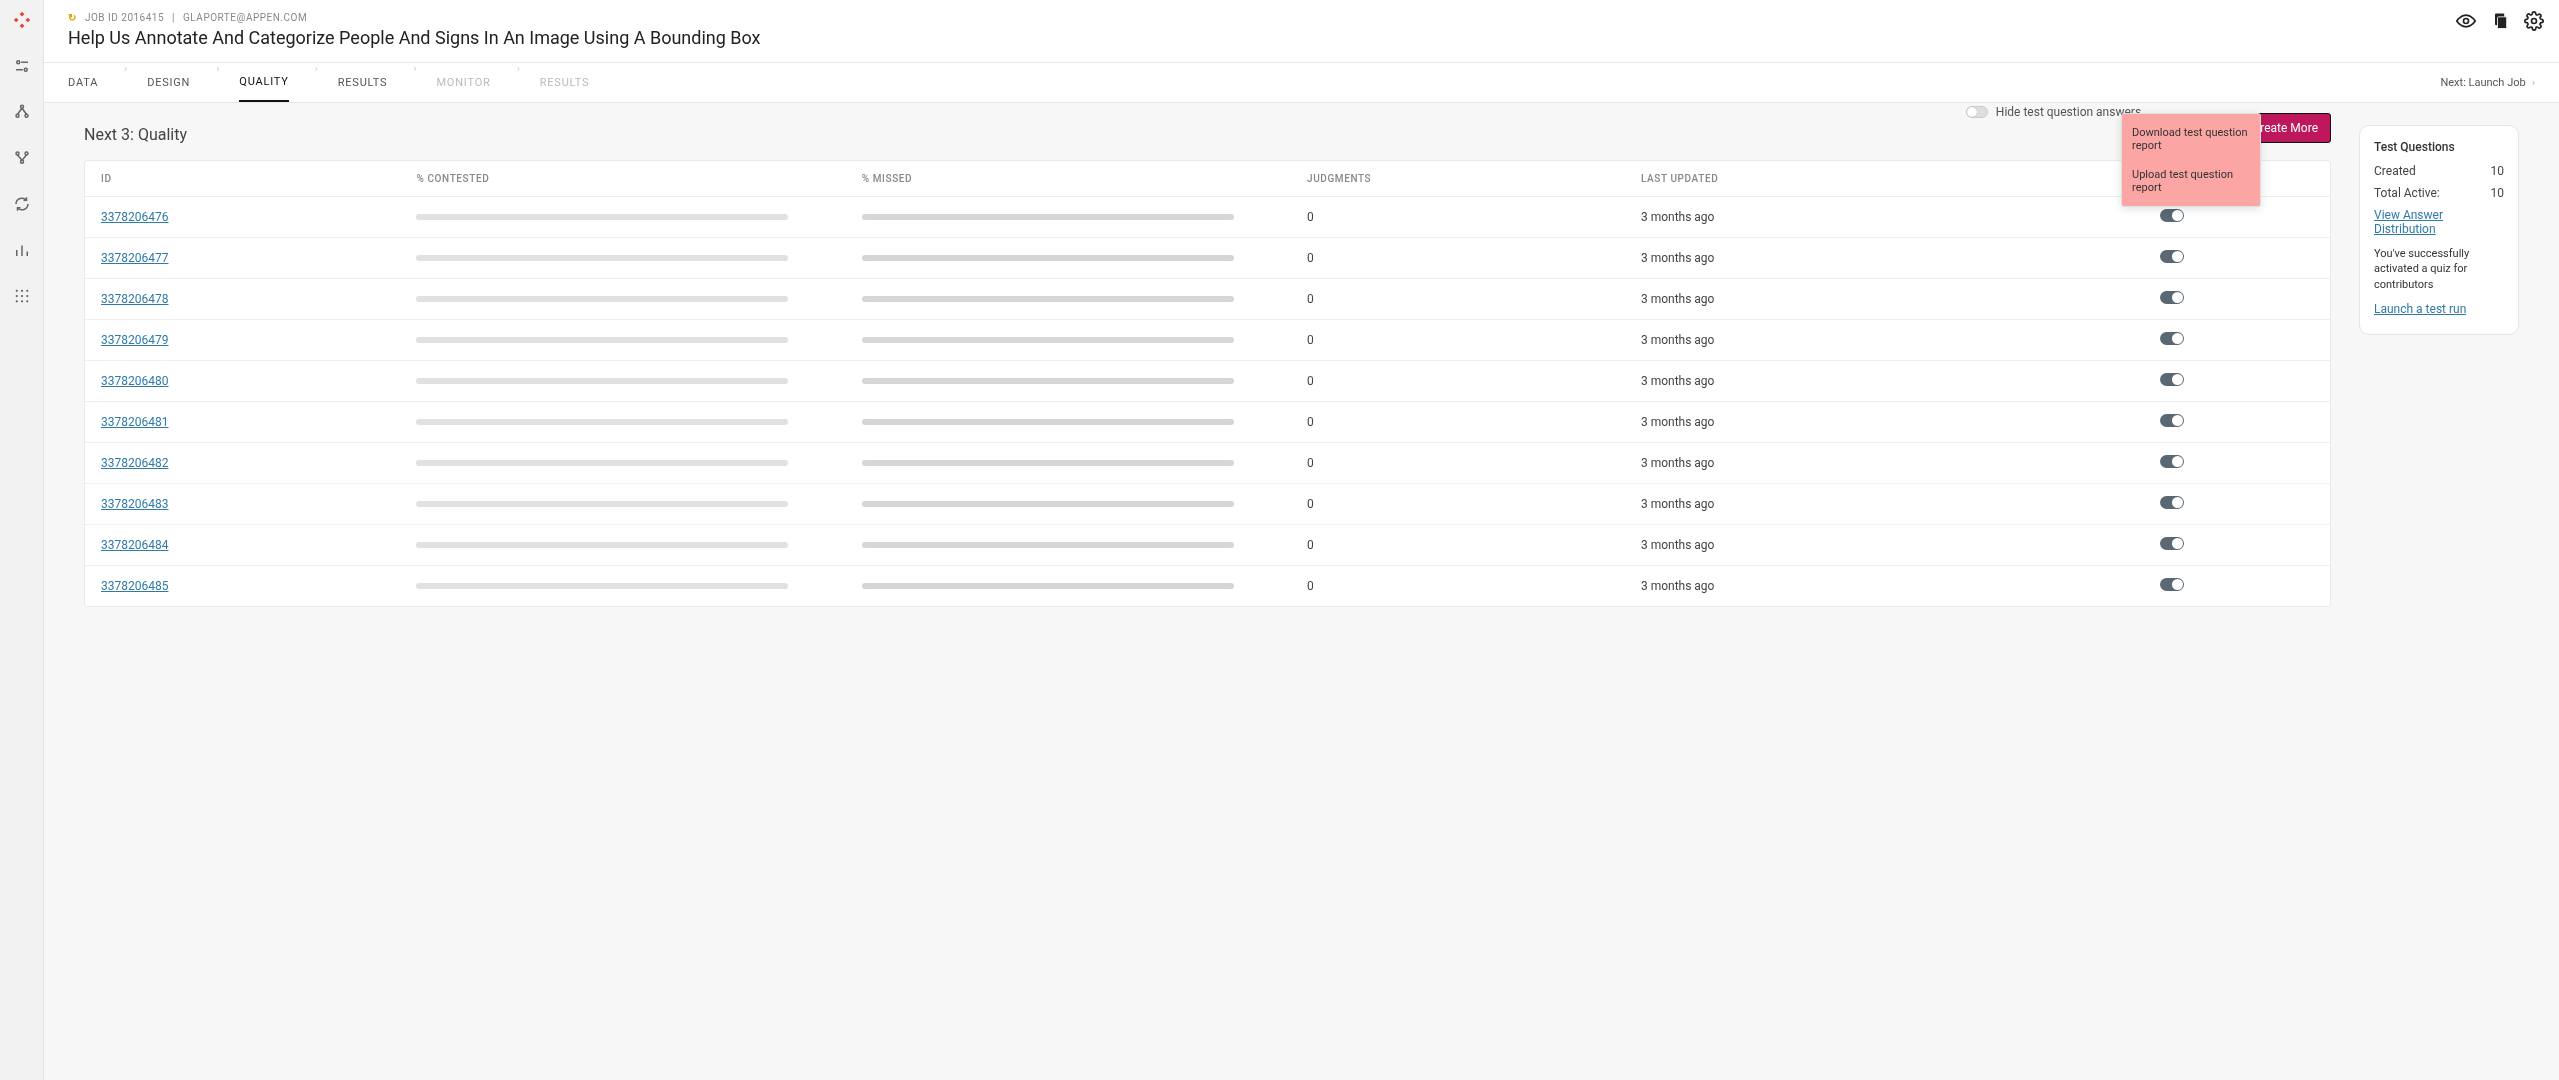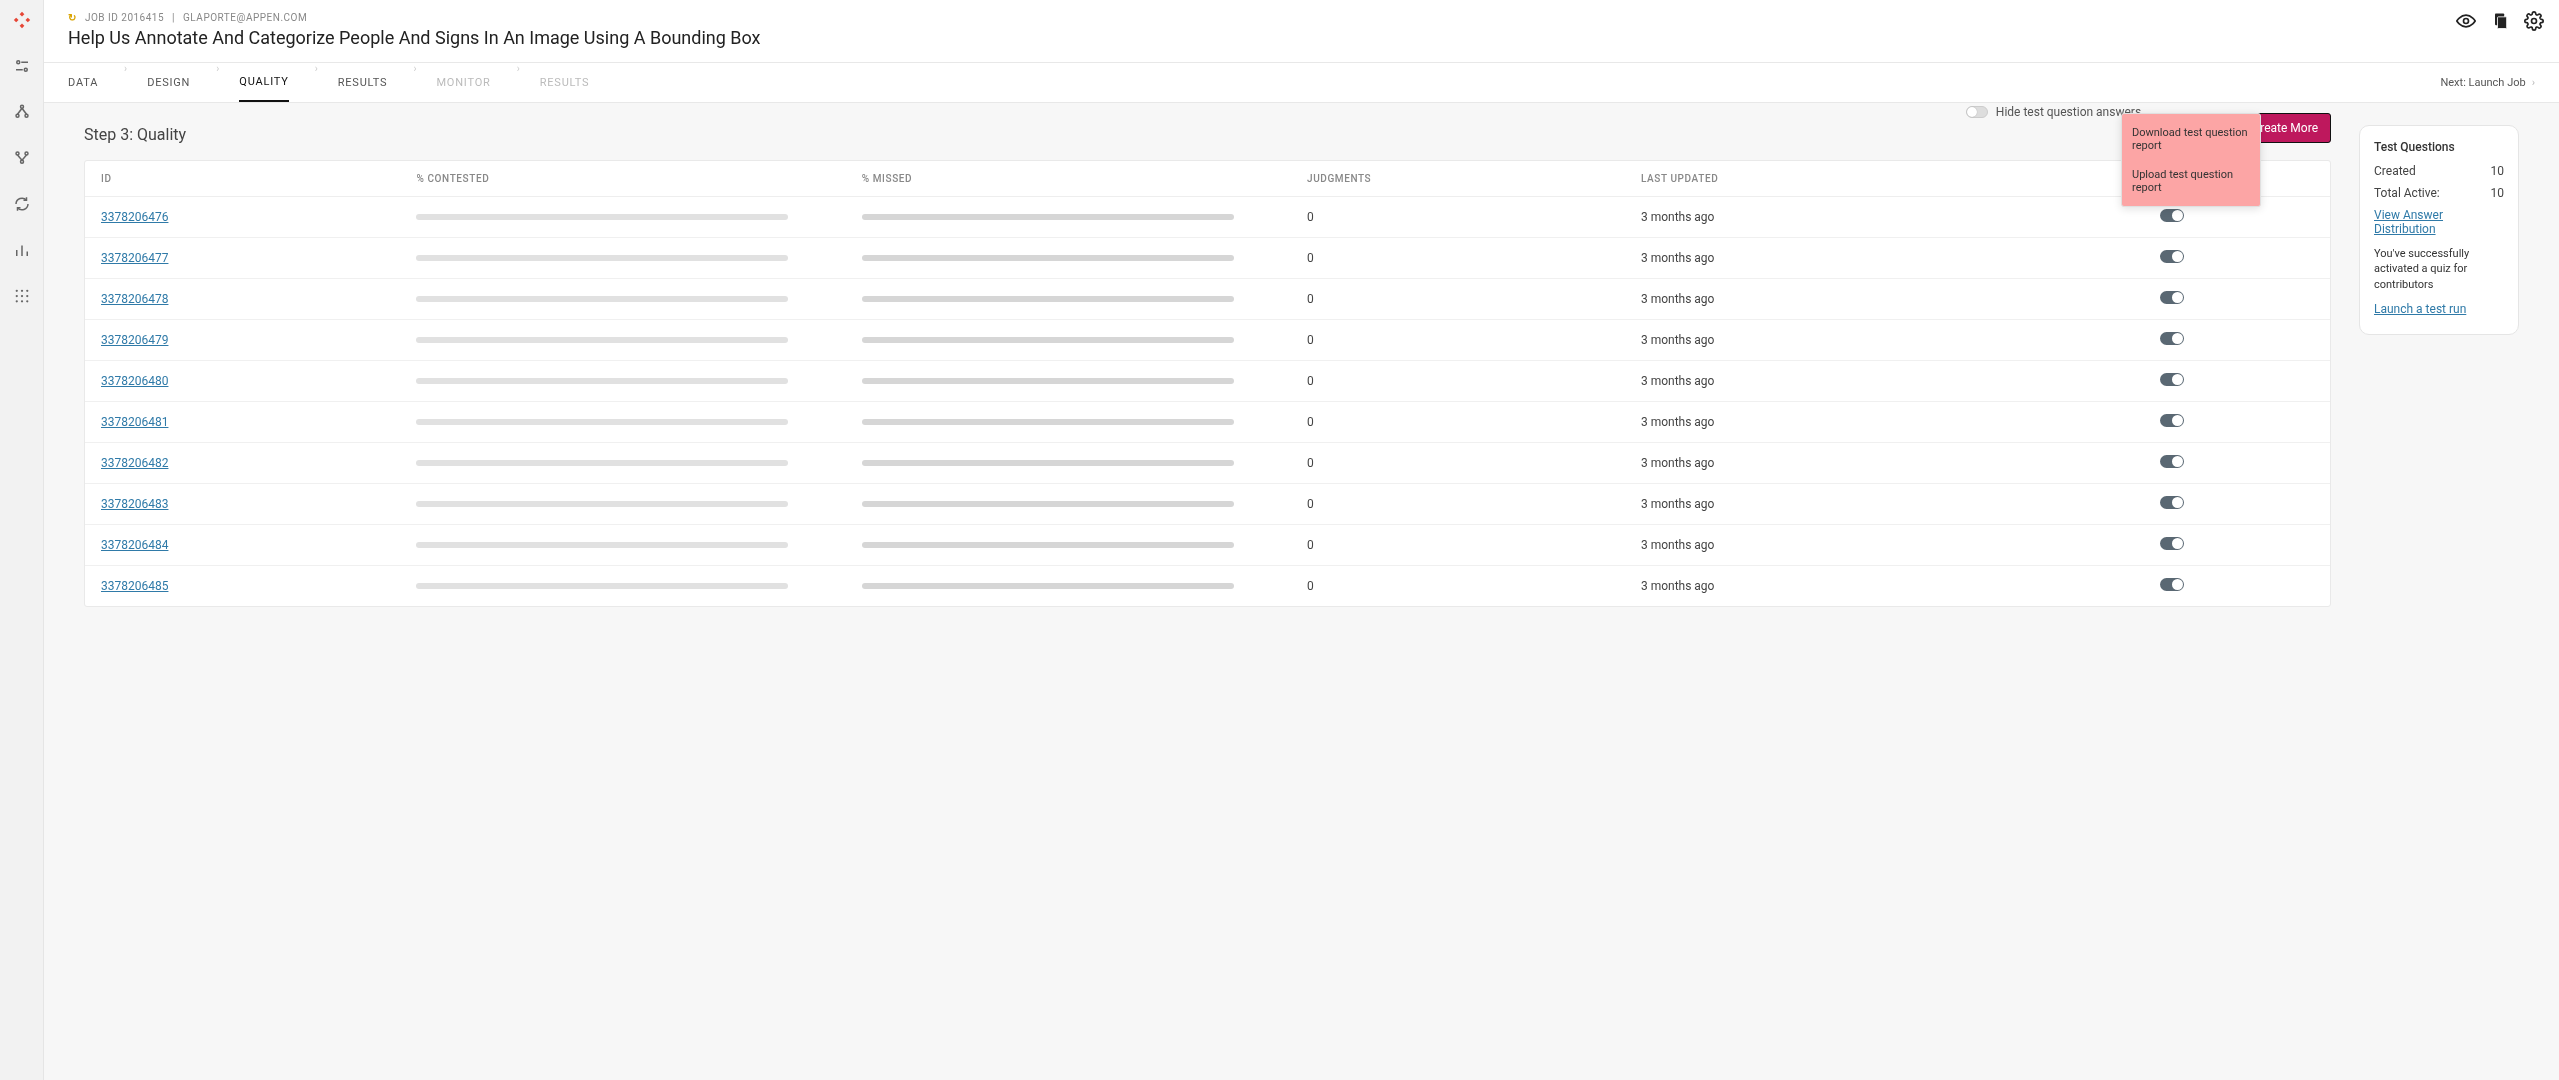--- a/index.html
+++ b/index.html
@@ -202,21 +202,21 @@
     </div>
     <div class="next-step">
       <span>Next: Launch Job</span>
       <span style="color:#bbb;">›</span>
     </div>
   </div>
 
   <div class="content">
     <div class="left-col">
       <div style="position:relative;">
-        <div class="step-title">Step 3: Quality</div>
+        <div class="step-title">Next 3: Quality</div>
 
         <div class="toolbar">
           <div class="toggle-wrap">
             <div class="switch">
                 <div class="knob"></div>
               </div>
             <span>Hide test question answers</span>
           </div>
           <div class="btn btn-outline" style="position:relative;">
             <span>Reports</span>

